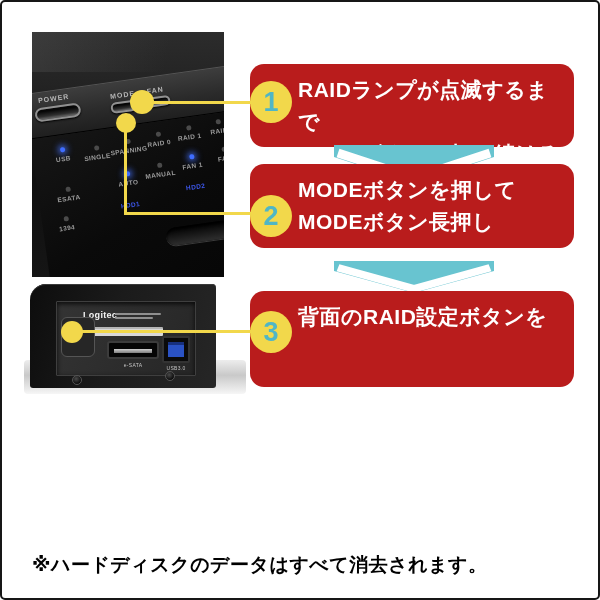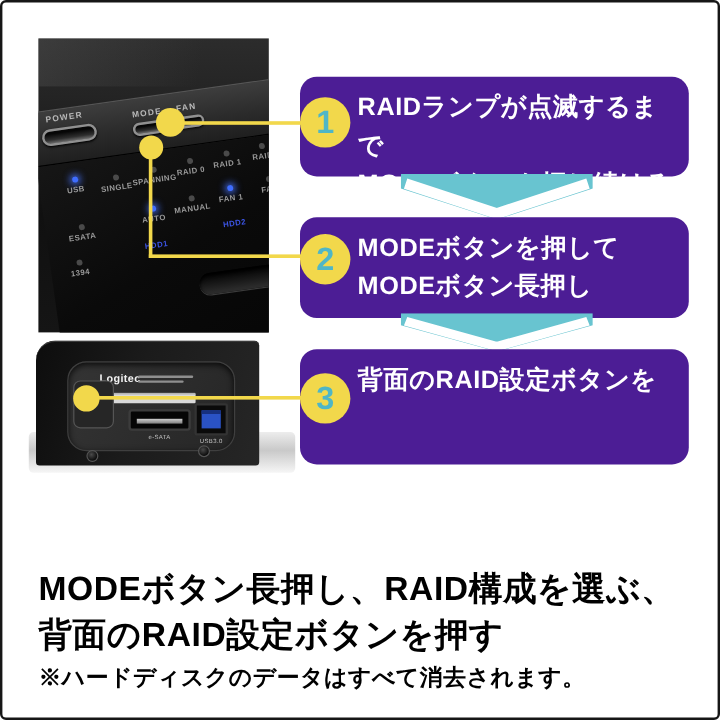--- a/index.html
+++ b/index.html
@@ -33,21 +33,21 @@
     background:linear-gradient(180deg,#000 0%,#1c1c1c 60%,#2f2f2f 100%);
     box-shadow:inset 0 2px 3px #000,0 1px 0 #3a3a3a;}
 
   
   .floor{position:absolute;left:22px;top:358px;width:222px;height:34px;border-radius:4px;
     background:linear-gradient(180deg,#ededed 0%,#c9c9c9 45%,#f6f6f6 100%);}
   .rear-device{position:absolute;left:28px;top:282px;width:186px;height:104px;
     border-radius:16px 4px 3px 3px;
     background:linear-gradient(105deg,#0d0d0d 0%,#1b1b1b 45%,#262626 100%);
     box-shadow:inset 0 1px 0 #3a3a3a;}
-  .rp-panel{position:absolute;left:26px;top:17px;width:140px;height:75px;border-radius:16px;
+  .rp-panel{position:absolute;left:26px;top:17px;width:140px;height:75px;border-radius:1px;
     background:linear-gradient(120deg,#343434,#262626);
     border:1px solid #3f3f3f;box-shadow:inset 0 2px 5px rgba(0,0,0,.8);}
   .rp-logo{position:absolute;left:26px;top:8px;color:#f2f2f2;font-size:9px;font-weight:bold;letter-spacing:.3px;}
   .rp-fineprint{position:absolute;height:2px;background:#8f8f8f;border-radius:1px;}
   .rp-labelstrip{position:absolute;left:33px;top:25px;width:73px;height:9px;background:#d9d9d9;
     border-top:2px solid #b5b5b5;border-radius:1px;}
   .rp-raidbtn{position:absolute;left:4px;top:15px;width:34px;height:40px;border:1px solid #555;
     border-radius:6px;background:#262626;}
   .rp-esata{position:absolute;left:50px;top:39px;width:52px;height:18px;border-radius:3px;
     background:#060606;border:2px solid #3c3c3c;}
@@ -55,34 +55,34 @@
     background:linear-gradient(180deg,#cfcfcf,#7f7f7f);display:block;}
   .rp-usb{position:absolute;left:105px;top:34px;width:28px;height:27px;border-radius:2px;
     background:#0a0a0a;border:2px solid #333;}
   .rp-usb i{position:absolute;left:4px;top:4px;right:4px;bottom:4px;background:#2a52c4;display:block;
     border-top:3px solid #17307e;}
   .rp-portlbl{position:absolute;font-size:5px;color:#c4c4c4;text-align:center;letter-spacing:.3px;}
   .rp-screw{position:absolute;width:10px;height:10px;border-radius:50%;
     background:radial-gradient(circle at 40% 35%,#4a4a4a,#0c0c0c 70%);border:1px solid #555;}
 
   
-  .step-box{position:absolute;left:248px;width:324px;background:#4c1d95;border-radius:14px;
+  .step-box{position:absolute;left:248px;width:324px;background:#b91c1c;border-radius:14px;
     color:#fff;font-weight:bold;font-size:21px;line-height:32px;padding:10px 8px 0 48px;letter-spacing:.5px;}
   .step-badge{position:absolute;left:248px;width:42px;height:42px;border-radius:50%;background:#f2d84b;
     color:#4fb6c6;font-size:27px;font-weight:bold;text-align:center;line-height:42px;z-index:6;}
   .conn{position:absolute;left:332px;width:160px;}
 
   
   .ydot{position:absolute;background:#f2d84b;border-radius:50%;z-index:5;}
   .yline{position:absolute;background:#f2d84b;z-index:4;}
 
   
   .footer-heading{position:absolute;left:30px;top:426px;font-size:30px;font-weight:800;color:#1470c2;letter-spacing:1px;}
   .footer-body{position:absolute;left:30px;top:470px;font-size:28px;line-height:38px;font-weight:800;color:#000;letter-spacing:.5px;}
-  .footer-note{position:absolute;left:30px;top:550px;font-size:19px;font-weight:700;color:#000;letter-spacing:.5px;font-family:Liberation Serif, serif;}
+  .footer-note{position:absolute;left:30px;top:550px;font-size:19px;font-weight:700;color:#000;letter-spacing:.5px;}
 </style>
 </head>
 <body>
 
 <div class="frame">
 
   <div class="front-device">
     <div class="sheen"></div>
     <div class="fp-face">
       <div class="fp-band"></div>
@@ -188,35 +188,31 @@
     <div>RAIDランプが点滅するまで</div>
     <div>MODEボタンを押し続ける</div>
   </div>
   <div class="step-badge" style="top:79px">1</div>
 
   <svg class="conn" style="top:143px" width="160" height="38" viewBox="0 0 160 38" preserveAspectRatio="none">
     <polygon points="0,0 160,0 160,12 80,38 0,12" fill="#68c4d0"></polygon>
     <polyline points="4,8 80,33 156,8" fill="none" stroke="#ffffff" stroke-width="9"></polyline>
   </svg>
 
-  <div class="step-box" style="top:179px;height:84px">
+  <div class="step-box" style="top:162px;height:84px">
     <div>MODEボタンを押して</div>
     <div>MODEボタン長押し</div>
   </div>
   <div class="step-badge" style="top:193px">2</div>
 
   <svg class="conn" style="top:259px" width="160" height="32" viewBox="0 0 160 38" preserveAspectRatio="none">
     <polygon points="0,0 160,0 160,12 80,38 0,12" fill="#68c4d0"></polygon>
     <polyline points="4,8 80,33 156,8" fill="none" stroke="#ffffff" stroke-width="9"></polyline>
   </svg>
 
   <div class="step-box" style="top:289px;height:96px;">
     <div>背面のRAID設定ボタンを</div>
   </div>
   <div class="step-badge" style="top:309px">3</div>
 
-  <div class="footer-body">
-    <div>MODEボタン長押し、RAID構成を選ぶ、</div>
-    <div>背面のRAID設定ボタンを押す</div>
-  </div>
   <div class="footer-note">※ハードディスクのデータはすべて消去されます。</div>
 
 </div>
 
 </body></html>

